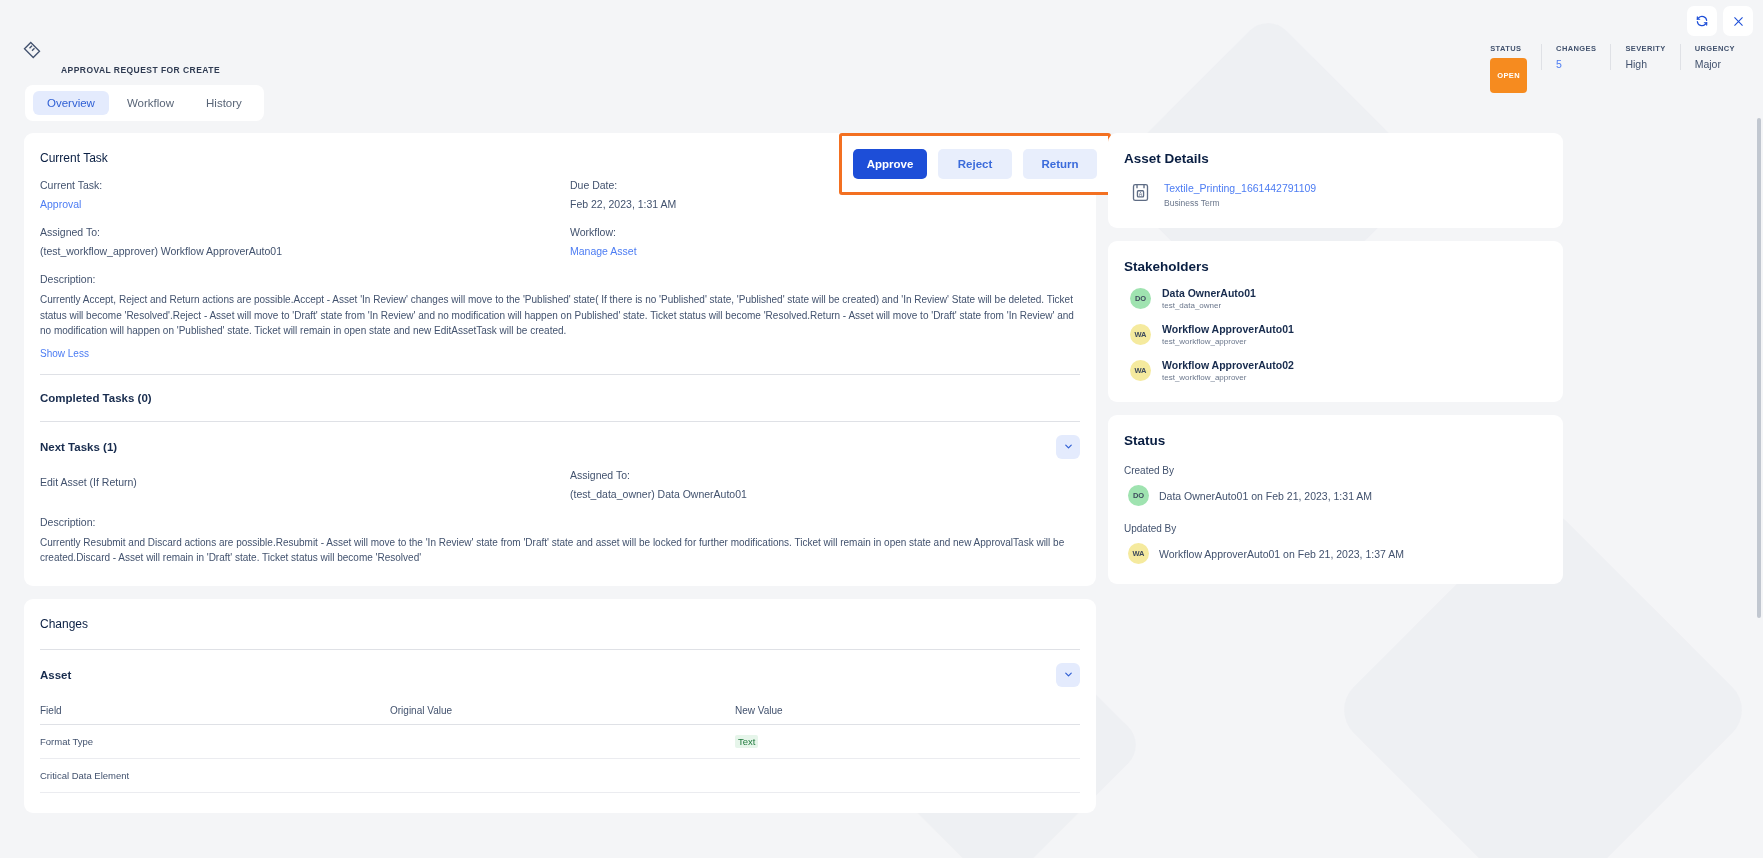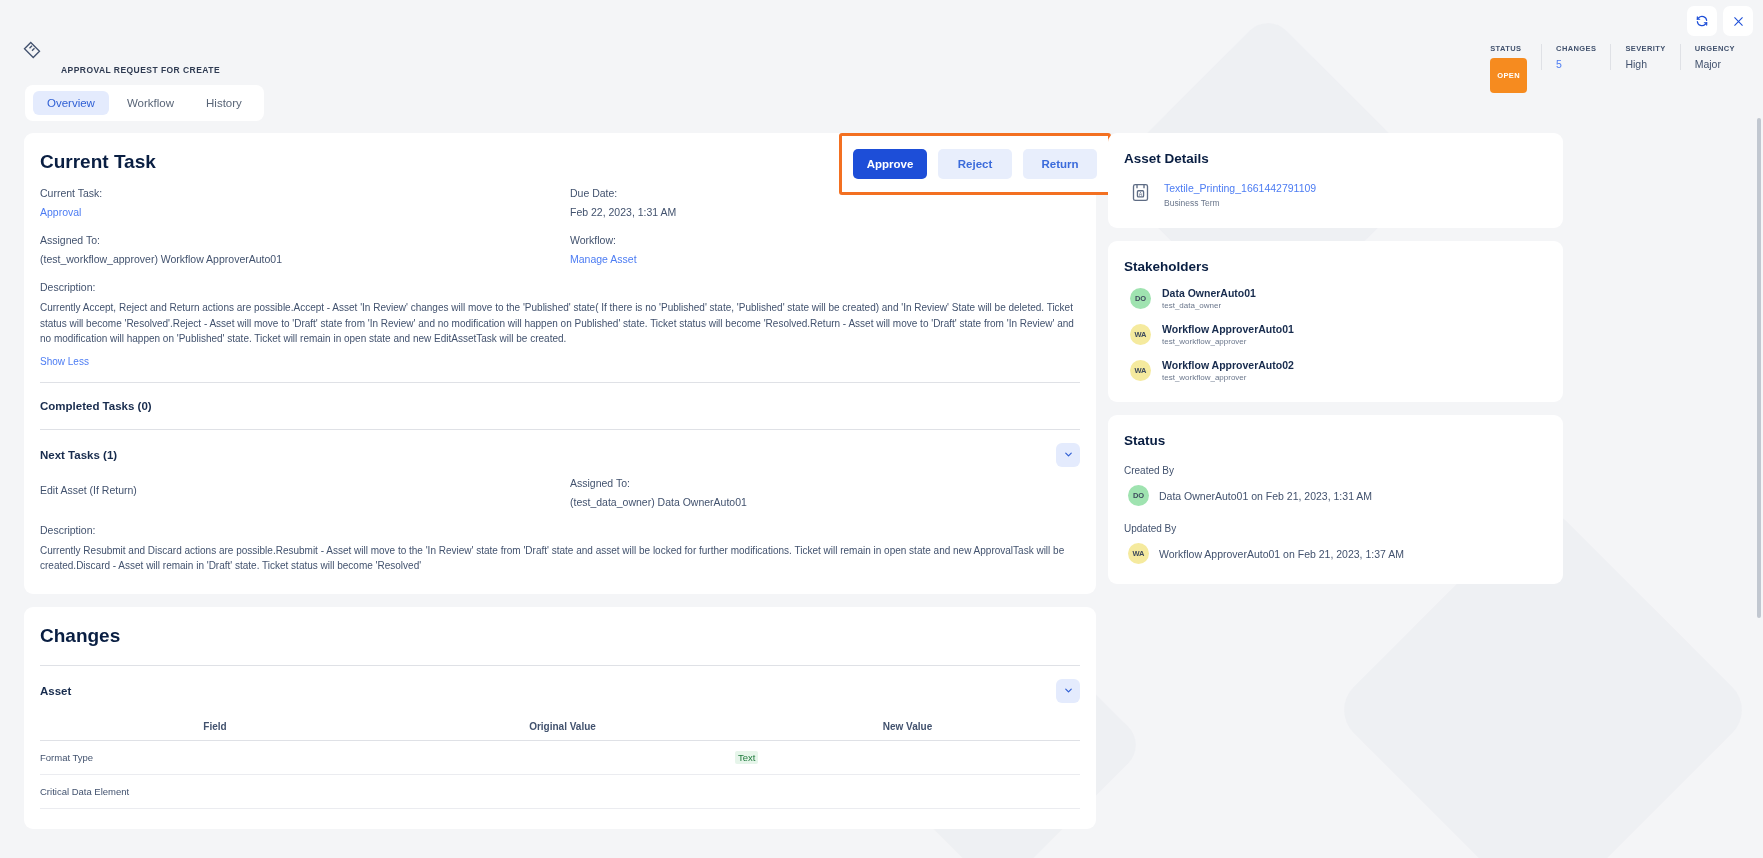--- a/index.html
+++ b/index.html
@@ -70,21 +70,21 @@
 
   
   .content {
     position: relative; z-index: 2; display: flex; gap: 12px;
     padding: 12px 14px 0 24px; align-items: flex-start;
   }
   .col-main { width: 1072px; flex: 0 0 auto; }
   .col-side { width: 455px; flex: 0 0 auto; }
 
   .card { background: #ffffff; border-radius: 9px; padding: 18px 16px 20px 16px; margin-bottom: 13px; position: relative; }
-  .card-title { font-size: 19px; font-weight: bold; color: #091e42; }
+  .card-title { font-size: 12px; font-weight: normal; color: #091e42; }
 
   
   .task-head { display: flex; align-items: flex-start; justify-content: space-between; }
   .action-wrap {
     position: absolute; left: 815px; top: 0px;
     border: 3px solid #f37021; border-radius: 3px;
     padding: 13px 11px; background: #ffffff;
     display: flex; gap: 11px;
   }
   .btn {
@@ -117,21 +117,21 @@
     display: flex; align-items: center; justify-content: center; border: none; cursor: pointer;
   }
 
   
   .edit-icon { position: absolute; right: 20px; top: 22px; cursor: pointer; }
   .desc-body { font-size: 10.5px; font-weight: bold; color: #172b4d; margin-top: 18px; }
 
   
   .tbl { width: 100%; border-collapse: collapse; margin-top: 10px; }
   .tbl th {
-    text-align: center; font-size: 10px; font-weight: bold; color: #42526e;
+    text-align: left; font-size: 10px; font-weight: normal; color: #42526e;
     padding: 8px 0; border-bottom: 1px solid #dfe1e6;
   }
   .tbl td {
     font-size: 9.5px; color: #42526e; padding: 11px 0; border-bottom: 1px solid #ebecf0;
   }
   .c-field { width: 350px; }
   .c-orig { width: 345px; }
   .chip-green { background: #e6f5ea; color: #1f7a3d; padding: 1px 3px; border-radius: 2px; }
 
   

